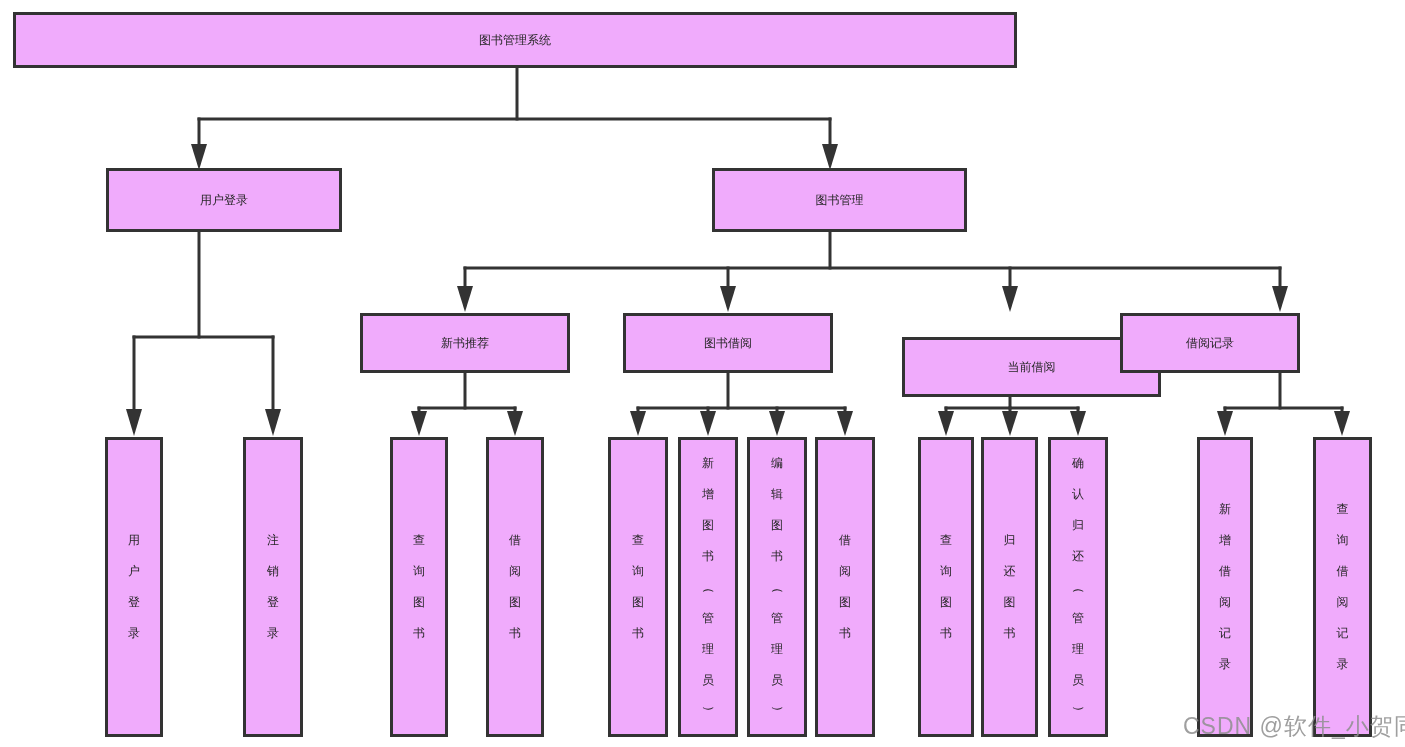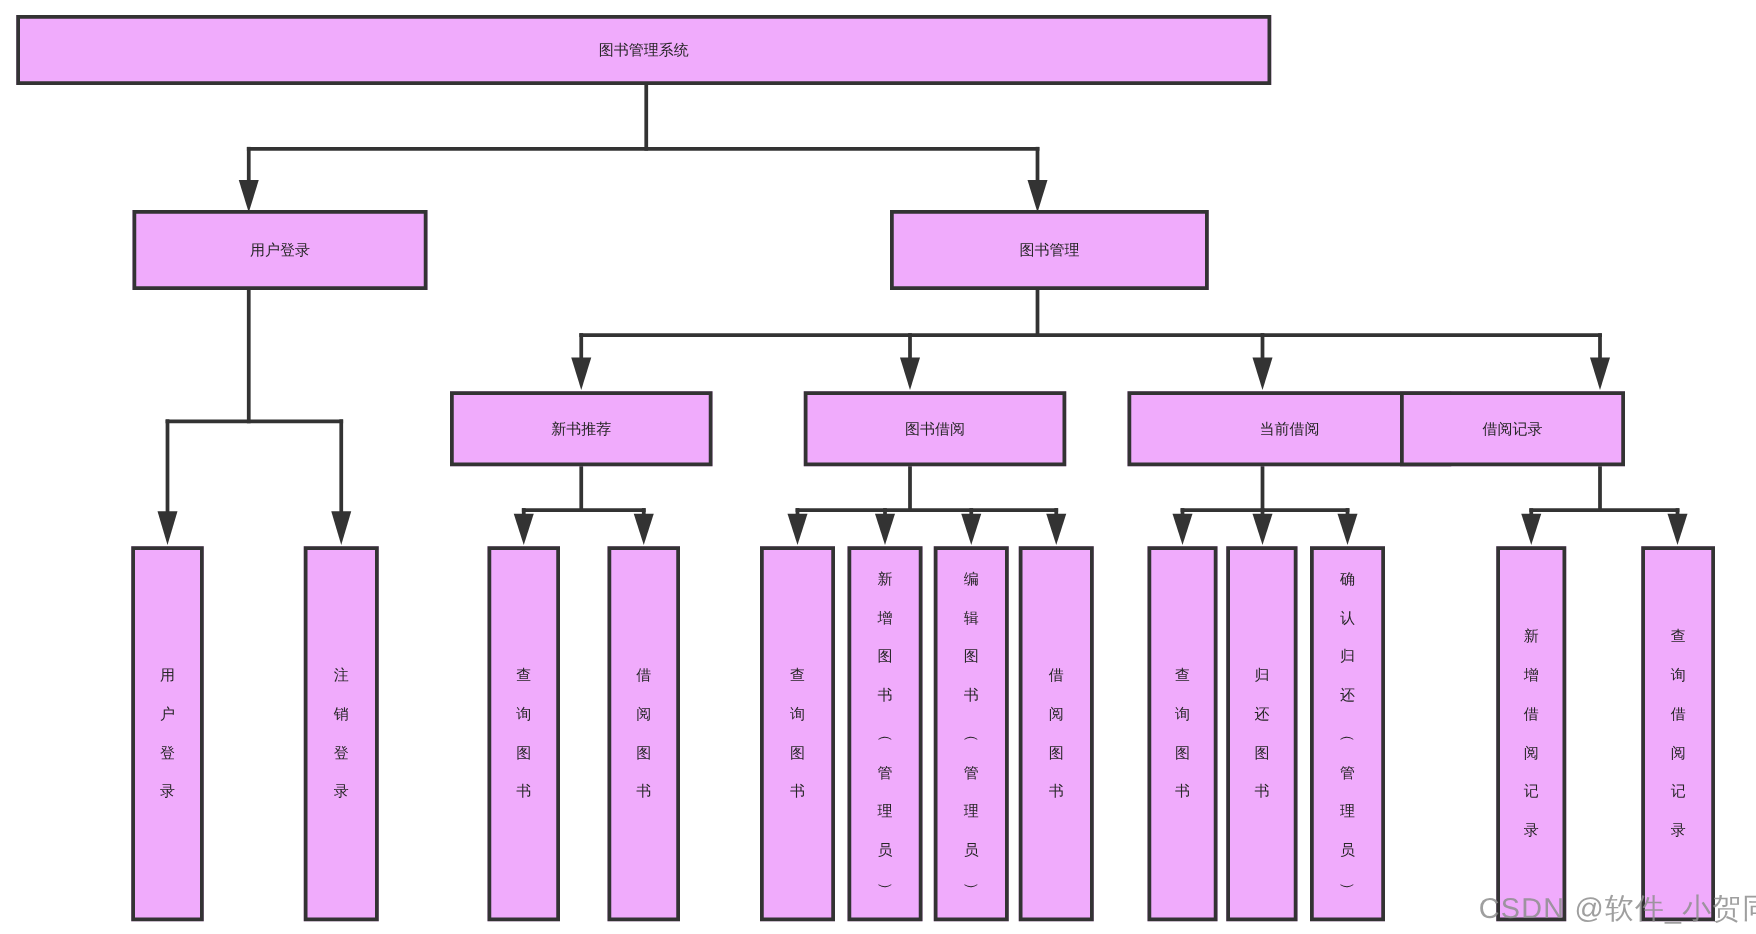--- a/index.html
+++ b/index.html
@@ -126,24 +126,24 @@
   <div class="box l2" style="left:81px;width:236px;margin-left:25px;">
     <span>用户登录</span>
   </div>
   <div class="box l2" style="left:712px;width:255px;">
     <span>图书管理</span>
   </div>
 
   <div class="box l3" style="left:360px;width:210px;justify-content:center;">
     <span>新书推荐</span>
   </div>
-  <div class="box l3" style="left:623px;width:210px;margin-left:20px;">
+  <div class="box l3" style="left:623px;width:210px;">
     <span>图书借阅</span>
   </div>
-  <div class="box l3" style="left:902px;width:259px;">
+  <div class="box l3" style="left:902px;width:259px;margin-top:24px;">
     <span>当前借阅</span>
   </div>
   <div class="box l3" style="left:1120px;width:180px;">
     <span>借阅记录</span>
   </div>
 
   <div class="box leaf" style="left:105px;width:58px;">
     <div class="vtext">
         <span>用</span>
         <span>户</span>

